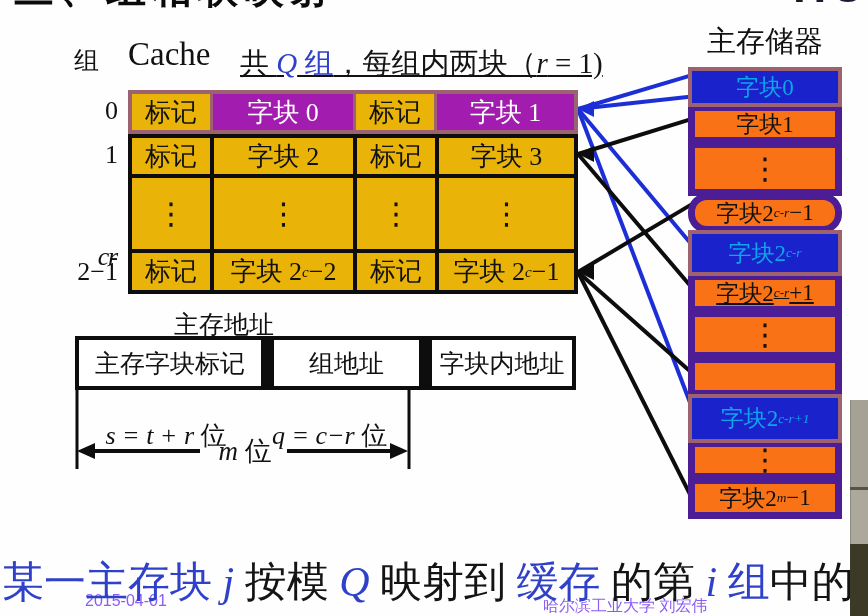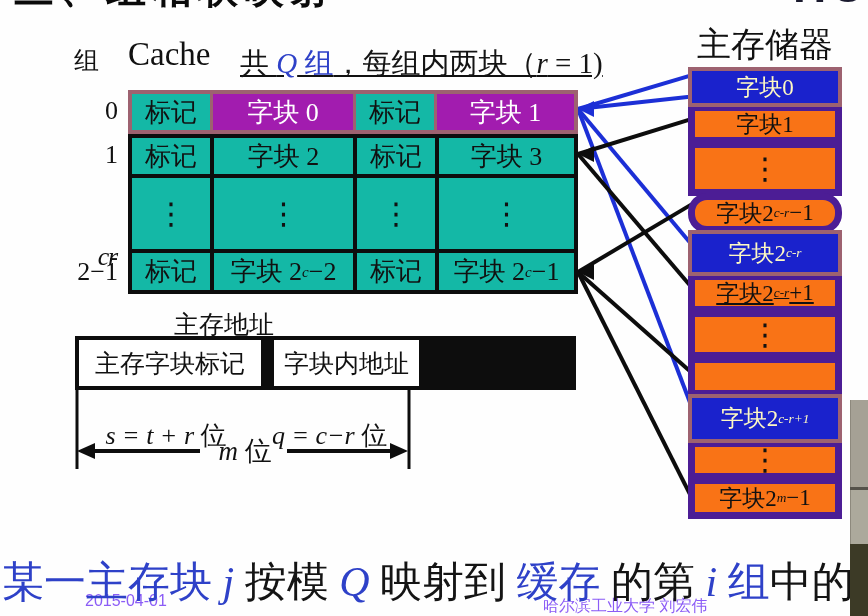--- a/index.html
+++ b/index.html
@@ -8,31 +8,31 @@
   .blue{color:#2e41c8;} .blk{color:#141414;} .it{font-style:italic;}
   .sup{font-size:0.58em;font-style:italic;vertical-align:40%;line-height:0;}
 
   .title-clip{position:absolute;left:14px;top:0;width:420px;height:10px;overflow:hidden;z-index:2;}
   .title-clip span{display:block;font-size:40px;font-weight:bold;line-height:40px;margin-top:-31px;
                    letter-spacing:6px;color:#0a0a0a;}
   .logo-clip{position:absolute;left:793px;top:0;width:75px;height:9px;overflow:hidden;z-index:2;}
   .logo-clip span{display:block;font-size:46px;font-weight:bold;line-height:46px;margin-top:-37px;
                   color:#1a1a2e;letter-spacing:4px;font-family:"Liberation Sans",sans-serif;}
 
-  .mm-title{position:absolute;left:680px;top:22px;width:170px;text-align:center;font-size:34px;z-index:2;}
+  .mm-title{position:absolute;left:680px;top:22px;width:170px;text-align:center;font-size:29px;z-index:2;}
   .group-label{position:absolute;left:74px;top:44px;font-size:25px;z-index:2;}
   .cache-word{position:absolute;left:128px;top:36px;font-size:33px;z-index:2;}
   .cache-subtitle{position:absolute;left:240px;top:44px;font-size:29px;white-space:pre;z-index:2;text-decoration:underline;}
 
   #row-labels span{position:absolute;font-size:26px;z-index:2;}
 
   .row0{position:absolute;left:128px;top:90px;width:450px;height:44px;box-sizing:border-box;
         border:4px solid #9d6270;background:#9d6270;display:grid;
         grid-template-columns:78px 140px 78px 1fr;gap:3px;z-index:2;}
-  .row0 .c, .cache-body .c{background:#14b8a6;display:flex;align-items:center;justify-content:center;
+  .row0 .c, .cache-body .c{background:#eab308;display:flex;align-items:center;justify-content:center;
         font-size:26px;overflow:hidden;white-space:nowrap;}
   .c.hlc{background:#a21caf;color:#fff;}
   .cache-body{position:absolute;left:128px;top:134px;width:450px;height:160px;box-sizing:border-box;
         border:4px solid #0d0d0d;background:#0d0d0d;display:flex;flex-direction:column;gap:4px;z-index:2;}
   .cache-body .r{display:grid;grid-template-columns:78px 139px 78px 1fr;gap:4px;background:#0d0d0d;}
   .dots{font-size:30px;line-height:1;}
 
   .addr-title{position:absolute;left:174px;top:308px;font-size:25px;z-index:2;}
   .addr-box{position:absolute;left:75px;top:336px;width:501px;height:54px;box-sizing:border-box;
         border:4px solid #0d0d0d;background:#0d0d0d;display:grid;grid-template-columns:182px 145px 1fr;
@@ -41,21 +41,21 @@
   .addr-bits{position:absolute;left:75px;top:418px;width:501px;display:grid;
         grid-template-columns:182px 145px 1fr;z-index:2;}
   .addr-bits .c{text-align:center;font-size:26px;}
   .addr-bits i{font-family:"Liberation Serif",serif;}
   .m-label{position:absolute;left:205px;top:433px;width:80px;text-align:center;font-size:27px;z-index:2;}
 
   #memory-col{position:absolute;left:688px;top:67px;width:154px;z-index:2;}
   .mblock{position:absolute;left:0;width:154px;box-sizing:border-box;border:7px solid #4c1d95;
         background:#f97316;display:flex;align-items:center;justify-content:center;font-size:23px;
         white-space:nowrap;overflow:hidden;}
-  .mblock.hl{border:4px solid #9d6270;background:#1a22cc;color:#fef9c3;z-index:3;}
+  .mblock.hl{border:4px solid #9d6270;background:#1a22cc;color:#0ea5e9;z-index:3;}
 
   #overlay{position:absolute;left:0;top:0;z-index:1;pointer-events:none;}
 
   .bottom-text{position:absolute;left:0;top:552px;width:868px;height:62px;overflow:hidden;
         white-space:pre;font-size:42px;line-height:60px;padding-left:2px;z-index:4;}
   .watermark{position:absolute;color:#8b5cf6;font-size:16px;z-index:3;
         font-family:Liberation Sans, sans-serif;}
   .wm-date{left:85px;top:592px;}
   .wm-author{left:543px;top:596px;}
 
@@ -118,20 +118,21 @@
         <div class="c">标记</div>
         <div class="c">字块 2<span class="sup">c</span>−2</div>
         <div class="c">标记</div>
         <div class="c">字块 2<span class="sup">c</span>−1</div>
       </div>
     </div>
 
   <div class="addr-title">主存地址</div>
   <div class="addr-box" id="addr-box">
       <div class="c">主存字块标记</div>
+      <div class="c">组地址</div>
       <div class="c">字块内地址</div>
     </div>
   <div class="addr-bits" id="addr-bits">
       <div class="c"><i>s = t + r</i> 位</div>
       <div class="c"><i>q = c−r</i> 位</div>
     </div>
   <div class="m-label"><i>m</i> <span>位</span></div>
 
   <div id="memory-col">
       <div class="mblock hl" style="top: 0px; height: 40px;">字块0</div>

